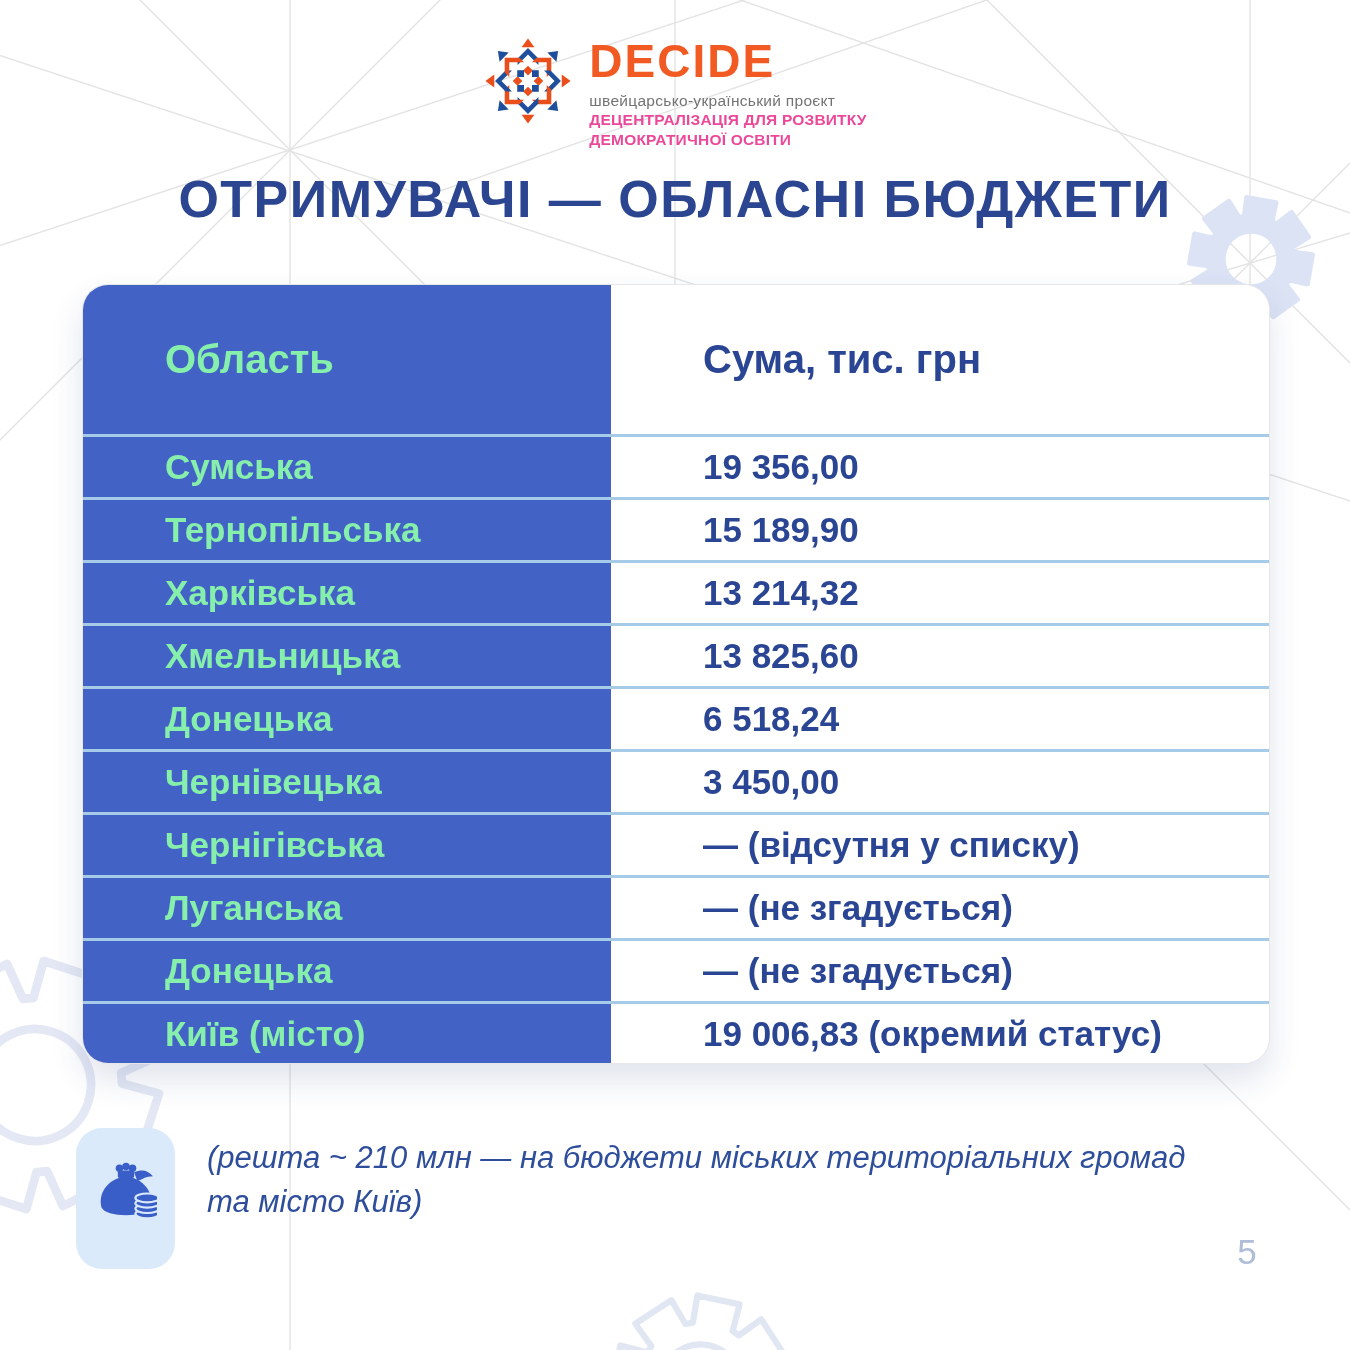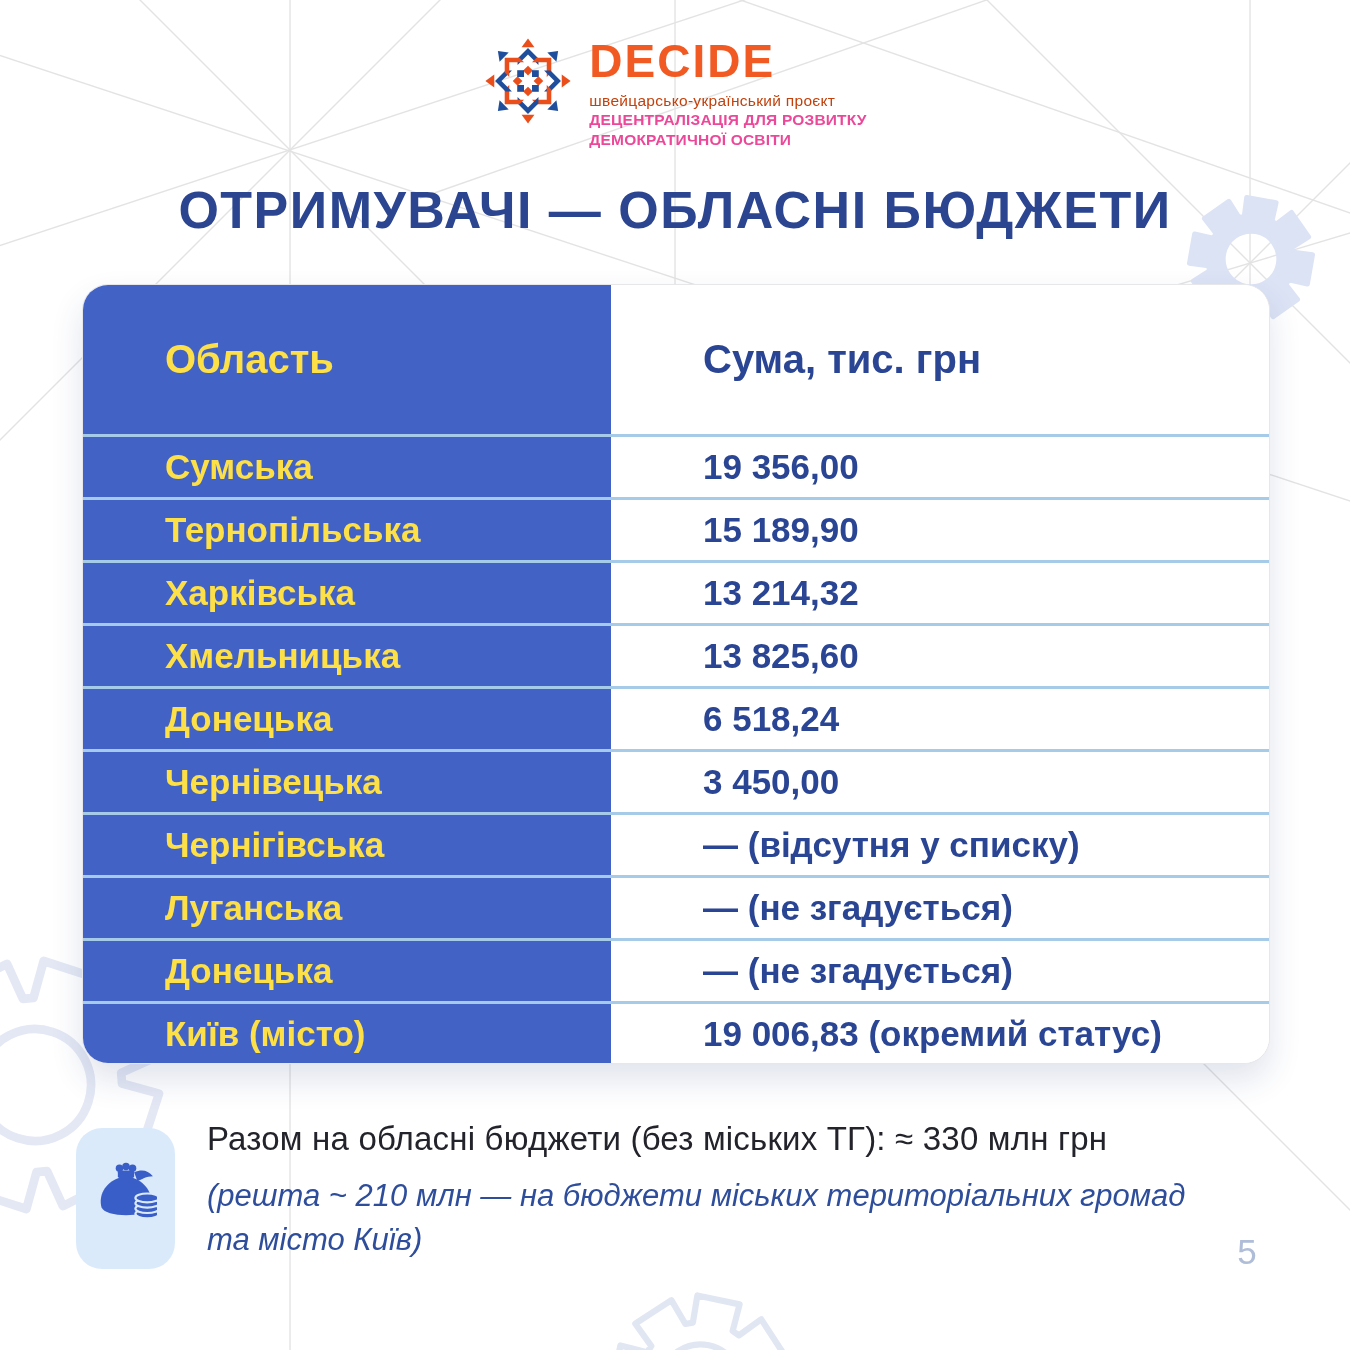--- a/index.html
+++ b/index.html
@@ -15,34 +15,34 @@
   .gear-bl{left:-108px;top:942px;width:286px;height:286px;transform:rotate(18deg);
            fill:none;stroke:#E4E8F5;stroke-width:7;stroke-linejoin:round;}
   .gear-bc{left:598px;top:1282px;width:205px;height:205px;transform:rotate(12deg);
            fill:none;stroke:#E1E6F3;stroke-width:7;stroke-linejoin:round;}
   
   .logo{position:absolute;left:0;right:0;top:36px;display:flex;justify-content:center;
         align-items:flex-start;gap:16px;z-index:3;}
   .logo-mark{width:90px;height:90px;}
   .logo-text{display:flex;flex-direction:column;align-items:flex-start;padding-top:2px;}
   .brand{font-size:46px;font-weight:800;color:#F15A22;letter-spacing:2px;line-height:1;}
-  .tagline{font-size:15.5px;font-weight:500;color:#c2410c;margin-top:8px;letter-spacing:.3px;}
+  .tagline{font-size:15.5px;font-weight:500;color:#737373;margin-top:8px;letter-spacing:.3px;}
   .prog{font-size:15.5px;font-weight:800;color:#ec4899;line-height:1.32;letter-spacing:.2px;}
   .prog:first-of-type{margin-top:3px;}
   
-  .title{position:absolute;left:0;right:0;top:164px;margin:16px;text-align:center;z-index:3;
+  .title{position:absolute;left:0;right:0;top:164px;margin:5px;text-align:center;z-index:3;
          font-size:52px;font-weight:800;color:#2B4590;letter-spacing:1.5px;}
   
   .card{position:absolute;left:82px;top:284px;width:1188px;height:780px;z-index:2;
         background:#ffffff;border:1px solid #E7E7EA;border-radius:26px;overflow:hidden;
         box-shadow:0 16px 32px rgba(45,66,130,.14);box-sizing:border-box;}
   .t-row{display:flex;height:63px;box-sizing:border-box;}
   .t-row + .t-row{border-top:3px solid #A6CBE8;}
   .t-head{height:149px;}
-  .cell-l{width:528px;flex:0 0 528px;background:#4362C6;color:#fde047;display:flex;
+  .cell-l{width:528px;flex:0 0 528px;background:#4362C6;color:#86efac;display:flex;
           align-items:center;padding-left:82px;box-sizing:border-box;
           font-weight:700;font-size:35px;}
   .cell-r{flex:1;display:flex;align-items:center;padding-left:92px;box-sizing:border-box;
           color:#2A4593;font-weight:700;font-size:35px;background:#ffffff;}
   .t-head .cell-l{font-size:40px;}
   .t-head .cell-r{font-size:40px;}
   
   .icon-box{position:absolute;left:76px;top:1128px;width:99px;height:141px;z-index:2;
             background:#DBEAFB;border-radius:26px;display:flex;align-items:center;
             justify-content:center;}
@@ -211,20 +211,19 @@
         <g stroke="#DBEAFB" stroke-width="2.6">
           <ellipse cx="26" cy="28" rx="14.5" ry="5.4"></ellipse>
           <ellipse cx="26" cy="21.5" rx="14.5" ry="5.4"></ellipse>
           <ellipse cx="26" cy="15" rx="14.5" ry="5.4"></ellipse>
           <ellipse cx="26" cy="8.5" rx="14.5" ry="5.4"></ellipse>
         </g>
       </g>
     </svg>
   </div>
   <div class="summary">
-    <div class="sum-main">Разом на обласні бюджети (без міських ТГ): ≈ 330 млн грн</div>
     <div class="sum-note first">(решта ~ 210 млн — на бюджети міських територіальних громад</div>
     <div class="sum-note">та місто Київ)</div>
   </div>
 
   <div class="pagenum">5</div>
 
 </div>
 
 </body></html>

